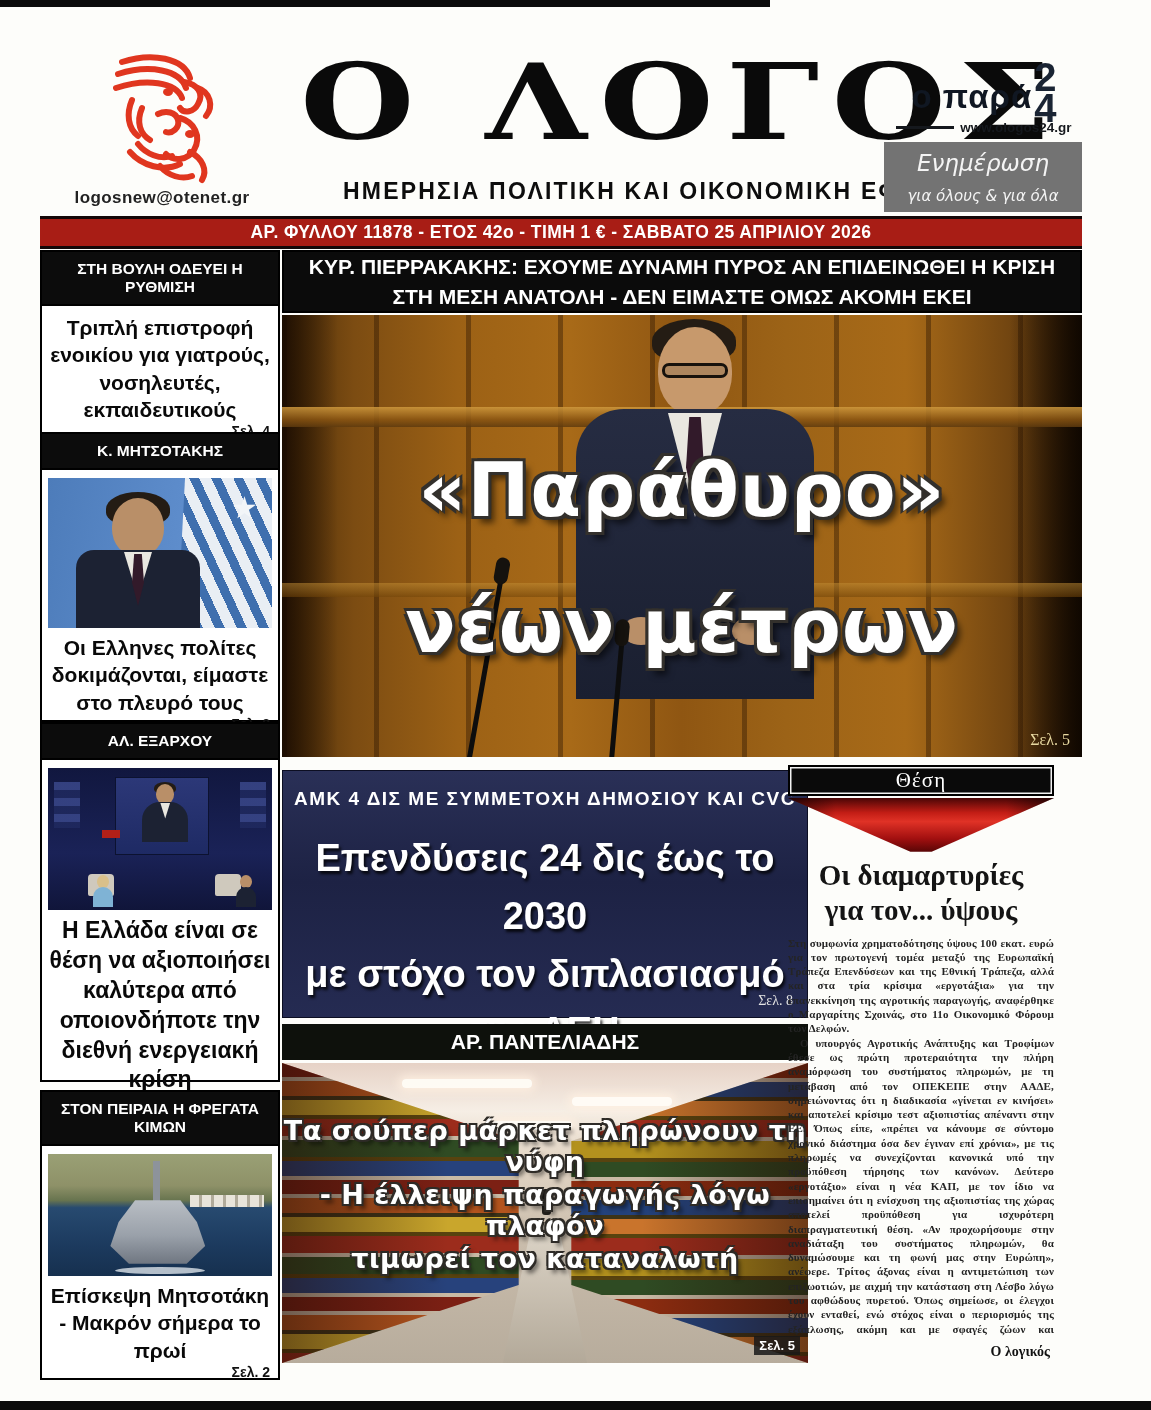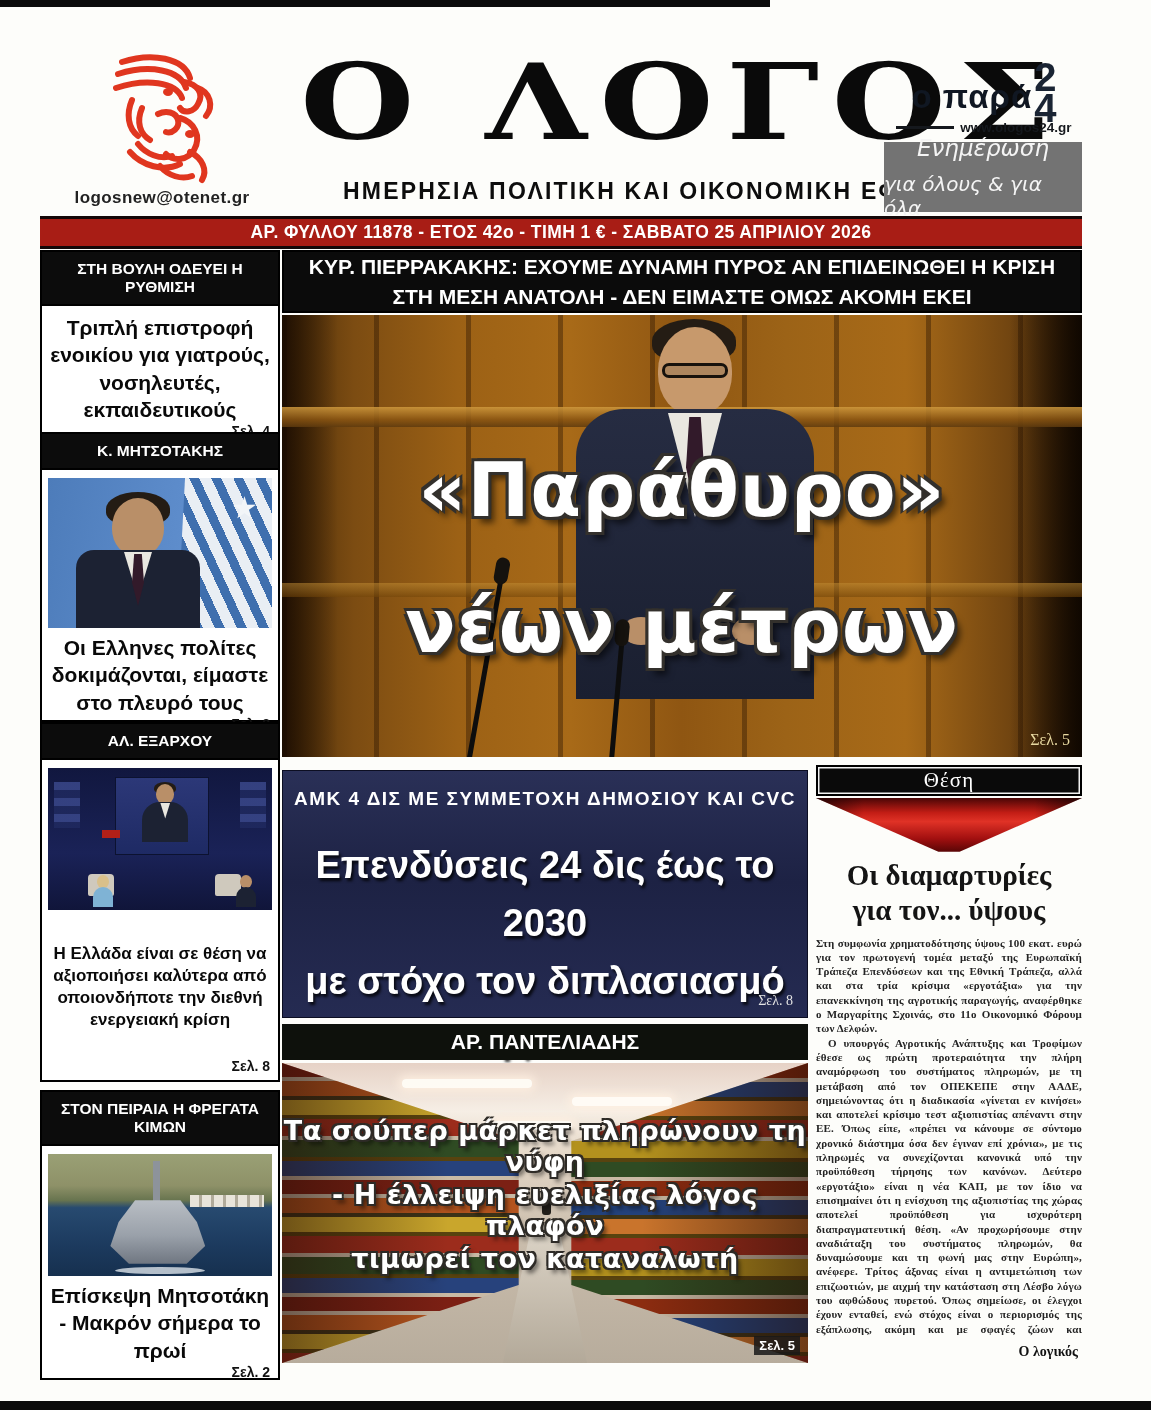--- a/index.html
+++ b/index.html
@@ -29,41 +29,41 @@
   .site-logo .name { font-weight:bold; font-size:33px; color:#101722; margin-top:18px; letter-spacing:1px; }
   .site-logo .digits { display:flex; flex-direction:column; line-height:.78; font-weight:bold;
     color:#1a2433; font-size:40px; margin-top:2px; }
   .site-url-row { left:884px; top:120px; width:200px; display:flex; align-items:center; justify-content:center; gap:6px; }
   .site-url-rule { width:58px; border-top:3px solid #15181d; }
   .site-url { font-weight:bold; font-size:13.5px; color:#15181d; }
   .tagline-box { left:884px; top:142px; width:198px; height:70px; background:#737373;
     color:#f4f4f4; display:flex; flex-direction:column; align-items:center; justify-content:center;
     font-style:italic; font-family:"DejaVu Sans", sans-serif; }
   .tagline-box .l1 { font-size:23px; }
-  .tagline-box .l2 { font-size:20px;margin-top:11px; }
+  .tagline-box .l2 { font-size:15px;margin-top:11px; }
 
   .issue-bar { left:40px; top:216px; width:1042px; height:33px; background:#a81d15;
     border-top:3px solid #140808; border-bottom:3px solid #140808;
     display:flex; align-items:center; justify-content:center;
     color:#fff; font-weight:bold; font-size:17.5px; letter-spacing:.4px; }
 
   
   .sbox { left:40px; width:240px; }
   .sbox .kicker { background:#0c0c0c; color:#fff; font-weight:bold; font-size:15.5px;
     text-align:center; padding:8px 1px; border:2px solid #000; }
   .sbox .sbody { border:2px solid #000; border-top:none; background:#fff;
     padding:8px 6px 6px; display:flex; flex-direction:column; }
   .sbox .headline { font-weight:bold; font-size:21px; line-height:1.3; text-align:center;
     color:#090909; margin:auto 0; }
   .sbox .pg { text-align:right; font-weight:bold; font-size:14px; color:#111; padding-right:2px; }
   .sbox .photo { position:relative; width:100%; overflow:hidden; margin-bottom:6px; flex:none; }
   .sbox1 { top:250px; } .sbox1 .sbody { height:134px; }
   .sbox2 { top:432px; } .sbox2 .sbody { height:252px; } .sbox2 .photo { height:150px; }
   .sbox3 { top:722px; } .sbox3 .sbody { height:322px; } .sbox3 .photo { height:142px; }
-  .sbox3 .headline { font-size:17px; }
+  .sbox3 .headline { font-size:23px; }
   .sbox4 { top:1090px; } .sbox4 .sbody { height:234px; } .sbox4 .photo { height:122px; }
 
   
   .ph-mitsotakis { background:linear-gradient(100deg,#4d7cba 0%,#5d8ccb 55%,#6e9bd6 100%); }
   .ph-mitsotakis .flag { position:absolute; right:-12px; top:-8px; width:46%; height:115%;
     background:repeating-linear-gradient(62deg,#3f6fae 0 9px,#e9eef4 9px 20px); transform:rotate(3deg); }
   .ph-mitsotakis .star { position:absolute; right:14px; top:12px; color:#f2f5f8; font-size:30px; }
   .fig { position:absolute; }
   .fig .head { position:absolute; background:#b98f68; border-radius:50% 50% 46% 46%; }
   .fig .hair { position:absolute; background:#241c14; border-radius:50% 50% 40% 40%; }
@@ -113,21 +113,21 @@
     text-shadow:-3px -3px 0 #33302c, 3px -3px 0 #33302c, -3px 3px 0 #33302c, 3px 3px 0 #33302c, 6px 7px 6px rgba(0,0,0,.55); }
   .lead-h1 { top:132px; } .lead-h2 { top:268px; }
   .lead-page { position:absolute; right:12px; bottom:8px; color:#e7d8a0;
     font-family:"Liberation Serif", serif; font-size:16px; }
 
   
   .deh-box { left:282px; top:770px; width:526px; height:248px;
     background:linear-gradient(180deg,#2a3057 0%,#1d2244 45%,#252b52 100%);
     border:1px solid #0c0e22; color:#fff; text-align:center; }
   .deh-kicker { margin-top:17px; font-weight:bold; font-size:19px; letter-spacing:1.5px; }
-  .deh-headline { margin-top:27px; font-weight:bold; font-size:38px; line-height:1.52;
+  .deh-headline { margin-top:20px; font-weight:bold; font-size:38px; line-height:1.52;
     text-shadow:2px 3px 3px rgba(0,0,0,.8); }
   .deh-page { position:absolute; right:14px; bottom:8px; font-family:"Liberation Serif", serif;
     font-size:14px; color:#e3e3e3; }
 
   .pant-bar { left:282px; top:1024px; width:526px; height:36px; background:#0e110c;
     color:#fff; font-weight:bold; font-size:21px; display:flex; align-items:center; justify-content:center; }
 
   
   .market-photo { left:282px; top:1063px; width:526px; height:300px; overflow:hidden;
     background:linear-gradient(180deg,#e6d2c6 0%,#f6eee5 16%,#e5d8c8 30%,#cabdac 58%,#b7ac9c 100%); }
@@ -146,21 +146,21 @@
     background:linear-gradient(180deg,#ddd5c8,#b3a999); clip-path:polygon(34% 0,66% 0,100% 100%,0 100%); }
   .shopper { position:absolute; left:49.4%; top:42%; width:9px; height:26px; background:#23201c; border-radius:3px; }
   .market-line { position:absolute; width:100%; text-align:center; color:#fff;
     font-family:"DejaVu Sans", sans-serif; font-weight:bold; font-size:27px; letter-spacing:.5px;
     text-shadow:-2px -2px 0 #2e2b27, 2px -2px 0 #2e2b27, -2px 2px 0 #2e2b27, 2px 2px 0 #2e2b27, 4px 5px 4px rgba(0,0,0,.5); }
   .mk1 { top:52px; } .mk2 { top:116px; } .mk3 { top:180px; }
   .market-page { position:absolute; right:8px; bottom:8px; background:rgba(25,25,25,.85);
     color:#fff; font-weight:bold; font-size:13px; padding:2px 5px; }
 
   
-  .op-col { left:816px; top:765px; width:266px; }
+  .op-col { left:788px; top:765px; width:266px; }
   .thesi-bar { height:31px; background:#0a0a0a; border:2px solid #000;
     box-shadow:inset 0 0 0 1.5px #f2f2f2; display:flex; align-items:center; justify-content:center;
     color:#fff; font-family:"Liberation Serif", serif; font-size:21px; letter-spacing:1px; }
   .thesi-arrow { height:56px; margin-top:2px;
     background:
       linear-gradient(90deg, rgba(0,0,0,.55) 0%, rgba(0,0,0,0) 18%, rgba(0,0,0,0) 82%, rgba(0,0,0,.55) 100%),
       linear-gradient(180deg,#4a0606 0%,#c21d15 26%,#e03226 42%,#a31010 72%,#4d0404 100%);
     clip-path:polygon(0 0,100% 0,54% 96%,46% 96%); }
   .op-title { margin-top:4px; text-align:center; font-family:"Liberation Serif", serif;
     font-weight:bold; font-size:29px; line-height:1.2; color:#141414; }
@@ -336,21 +336,21 @@
 
   <div class="abs market-photo">
     <div class="light" style="left:120px;top:16px;width:130px;"></div>
     <div class="light" style="left:290px;top:34px;width:100px;"></div>
     <div class="light" style="left:210px;top:58px;width:80px;"></div>
     <div class="shelfL"></div>
     <div class="shelfR"></div>
     <div class="aisle-floor"></div>
     <div class="shopper"></div>
     <div class="market-line mk1">Τα σούπερ μάρκετ πληρώνουν τη νύφη</div>
-    <div class="market-line mk2">- Η έλλειψη ευελιξίας λόγος πλαφόν</div>
+    <div class="market-line mk2">- Η έλλειψη παραγωγής λόγω πλαφόν</div>
     <div class="market-line mk3">τιμωρεί τον καταναλωτή</div>
     <div class="market-page">Σελ. 5</div>
   </div>
 
   <div class="abs op-col">
     <div class="thesi-bar">Θέση</div>
     <div class="thesi-arrow"></div>
     <div class="op-title">
       <div>Οι διαμαρτυρίες</div>
       <div>για τον... ύψους</div>

